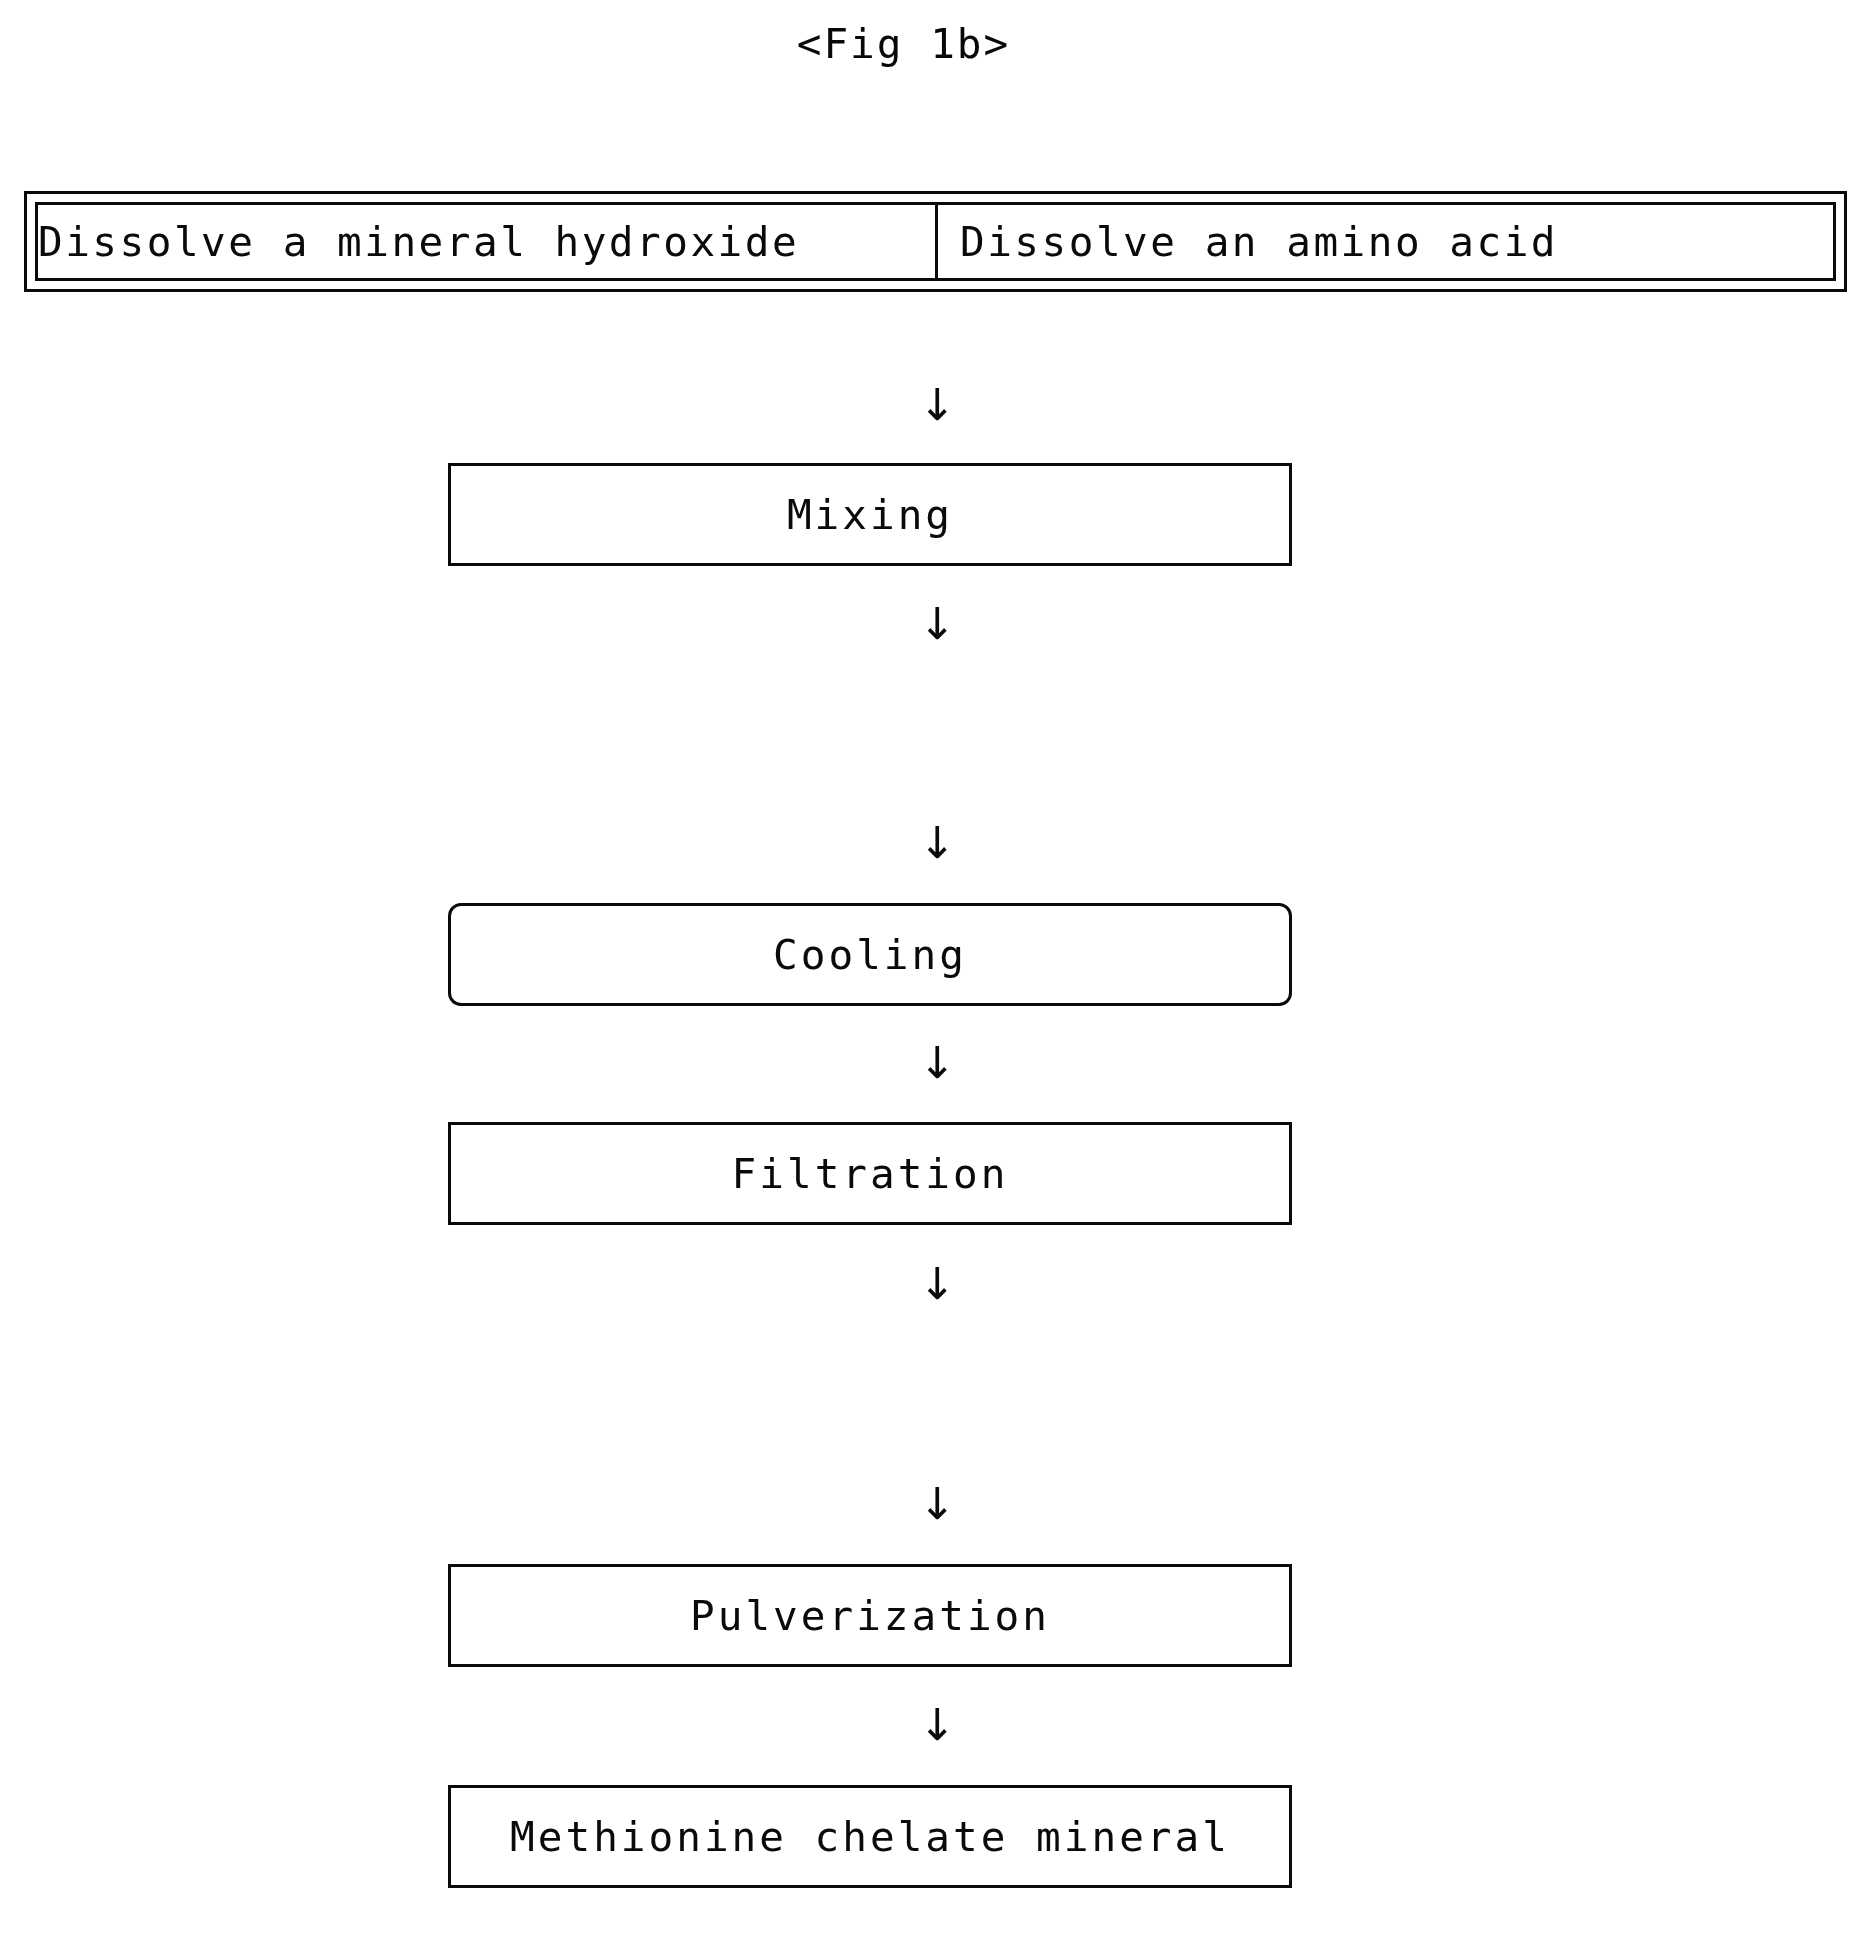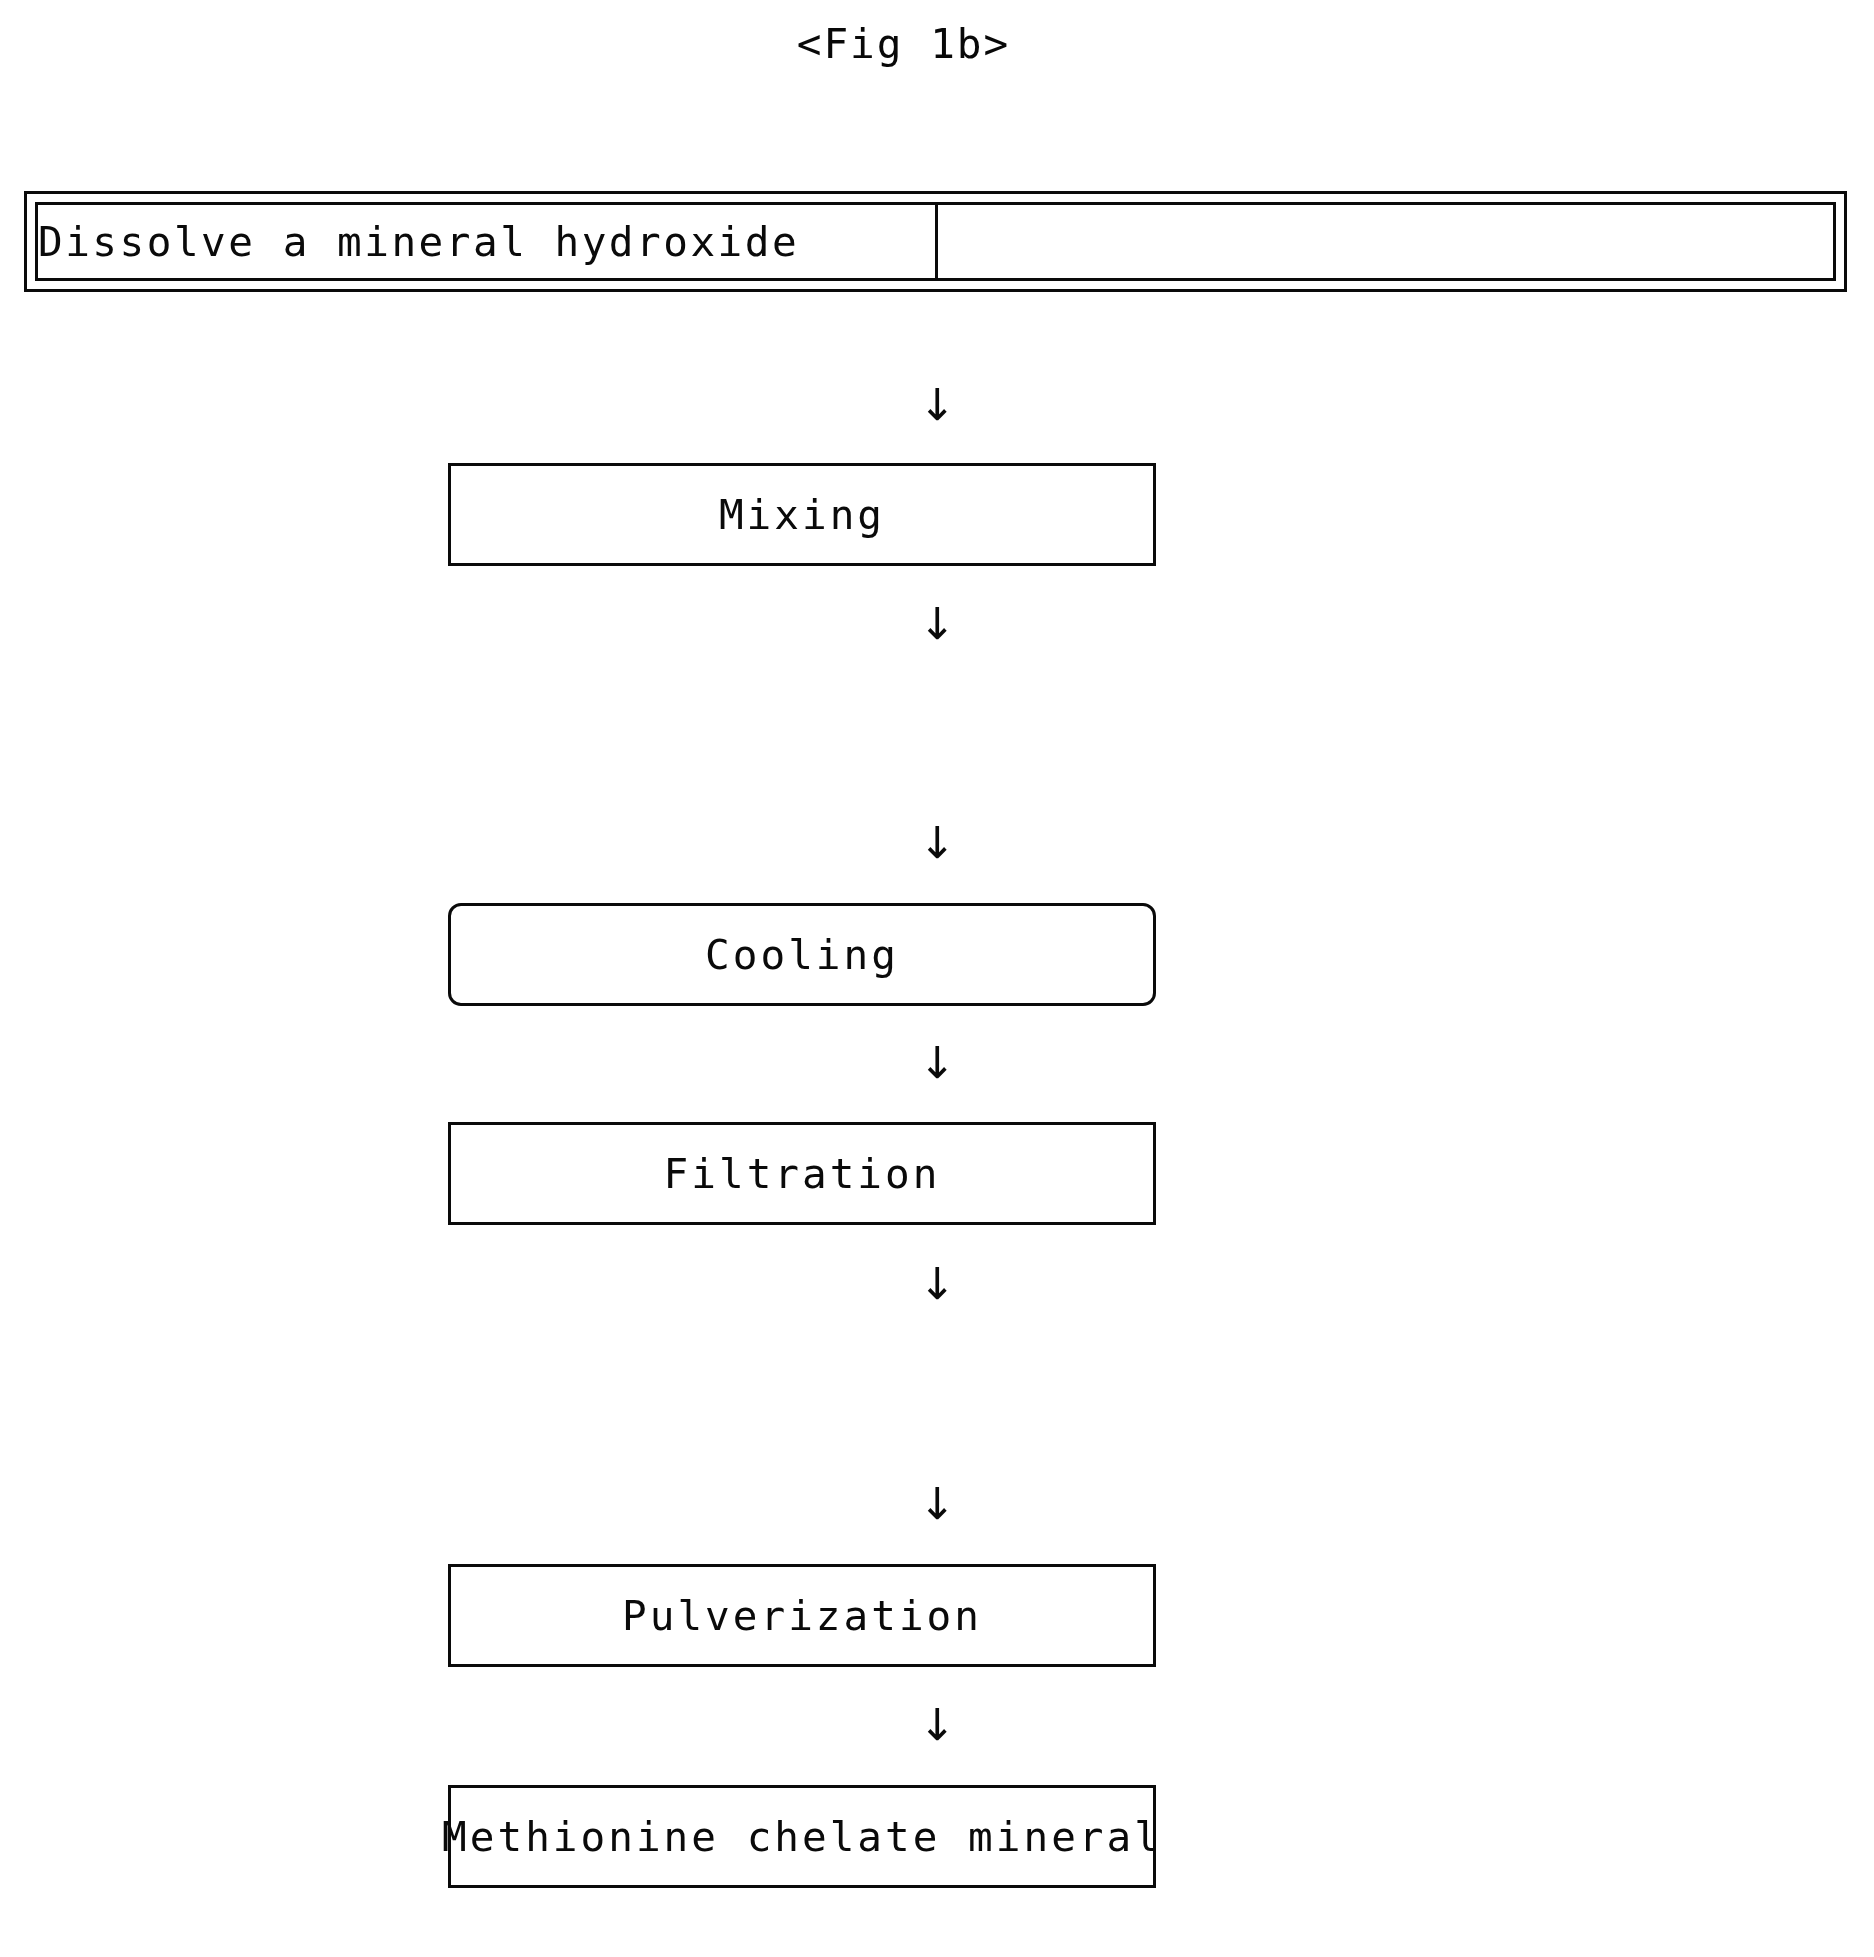--- a/index.html
+++ b/index.html
@@ -86,21 +86,21 @@
     line-height: 44px;
     color: #0a0a0a;
     font-family: "DejaVu Sans", sans-serif;
     user-select: none;
   }
 
   
   .proc-box {
     position: absolute;
     left: 448px;
-    width: 708px;
+    width: 844px;
     height: 103px;
     border: 3px solid #0a0a0a;
     box-sizing: border-box;
     display: flex;
     align-items: center;
     justify-content: center;
     font-size: 41px;
     letter-spacing: 3px;
     white-space: pre;
     color: #0a0a0a;
@@ -122,20 +122,23 @@
 <body>
 
 <div id="figure-root">
 
   <div class="fig-title">&lt;Fig 1b&gt;</div>
 
   <div class="top-outer">
     <div class="top-inner">
       <div class="top-cell left">
         <span class="box-label">Dissolve a mineral hydroxide</span>
+      </div>
+      <div class="top-cell right">
+        <span class="box-label">Dissolve an amino acid</span>
       </div>
     </div>
   </div>
 
   <div class="arrow" style="top:383px;">↓</div>
 
   <div class="proc-box" style="top:463px;">
     <span class="box-label">Mixing</span>
   </div>
 

